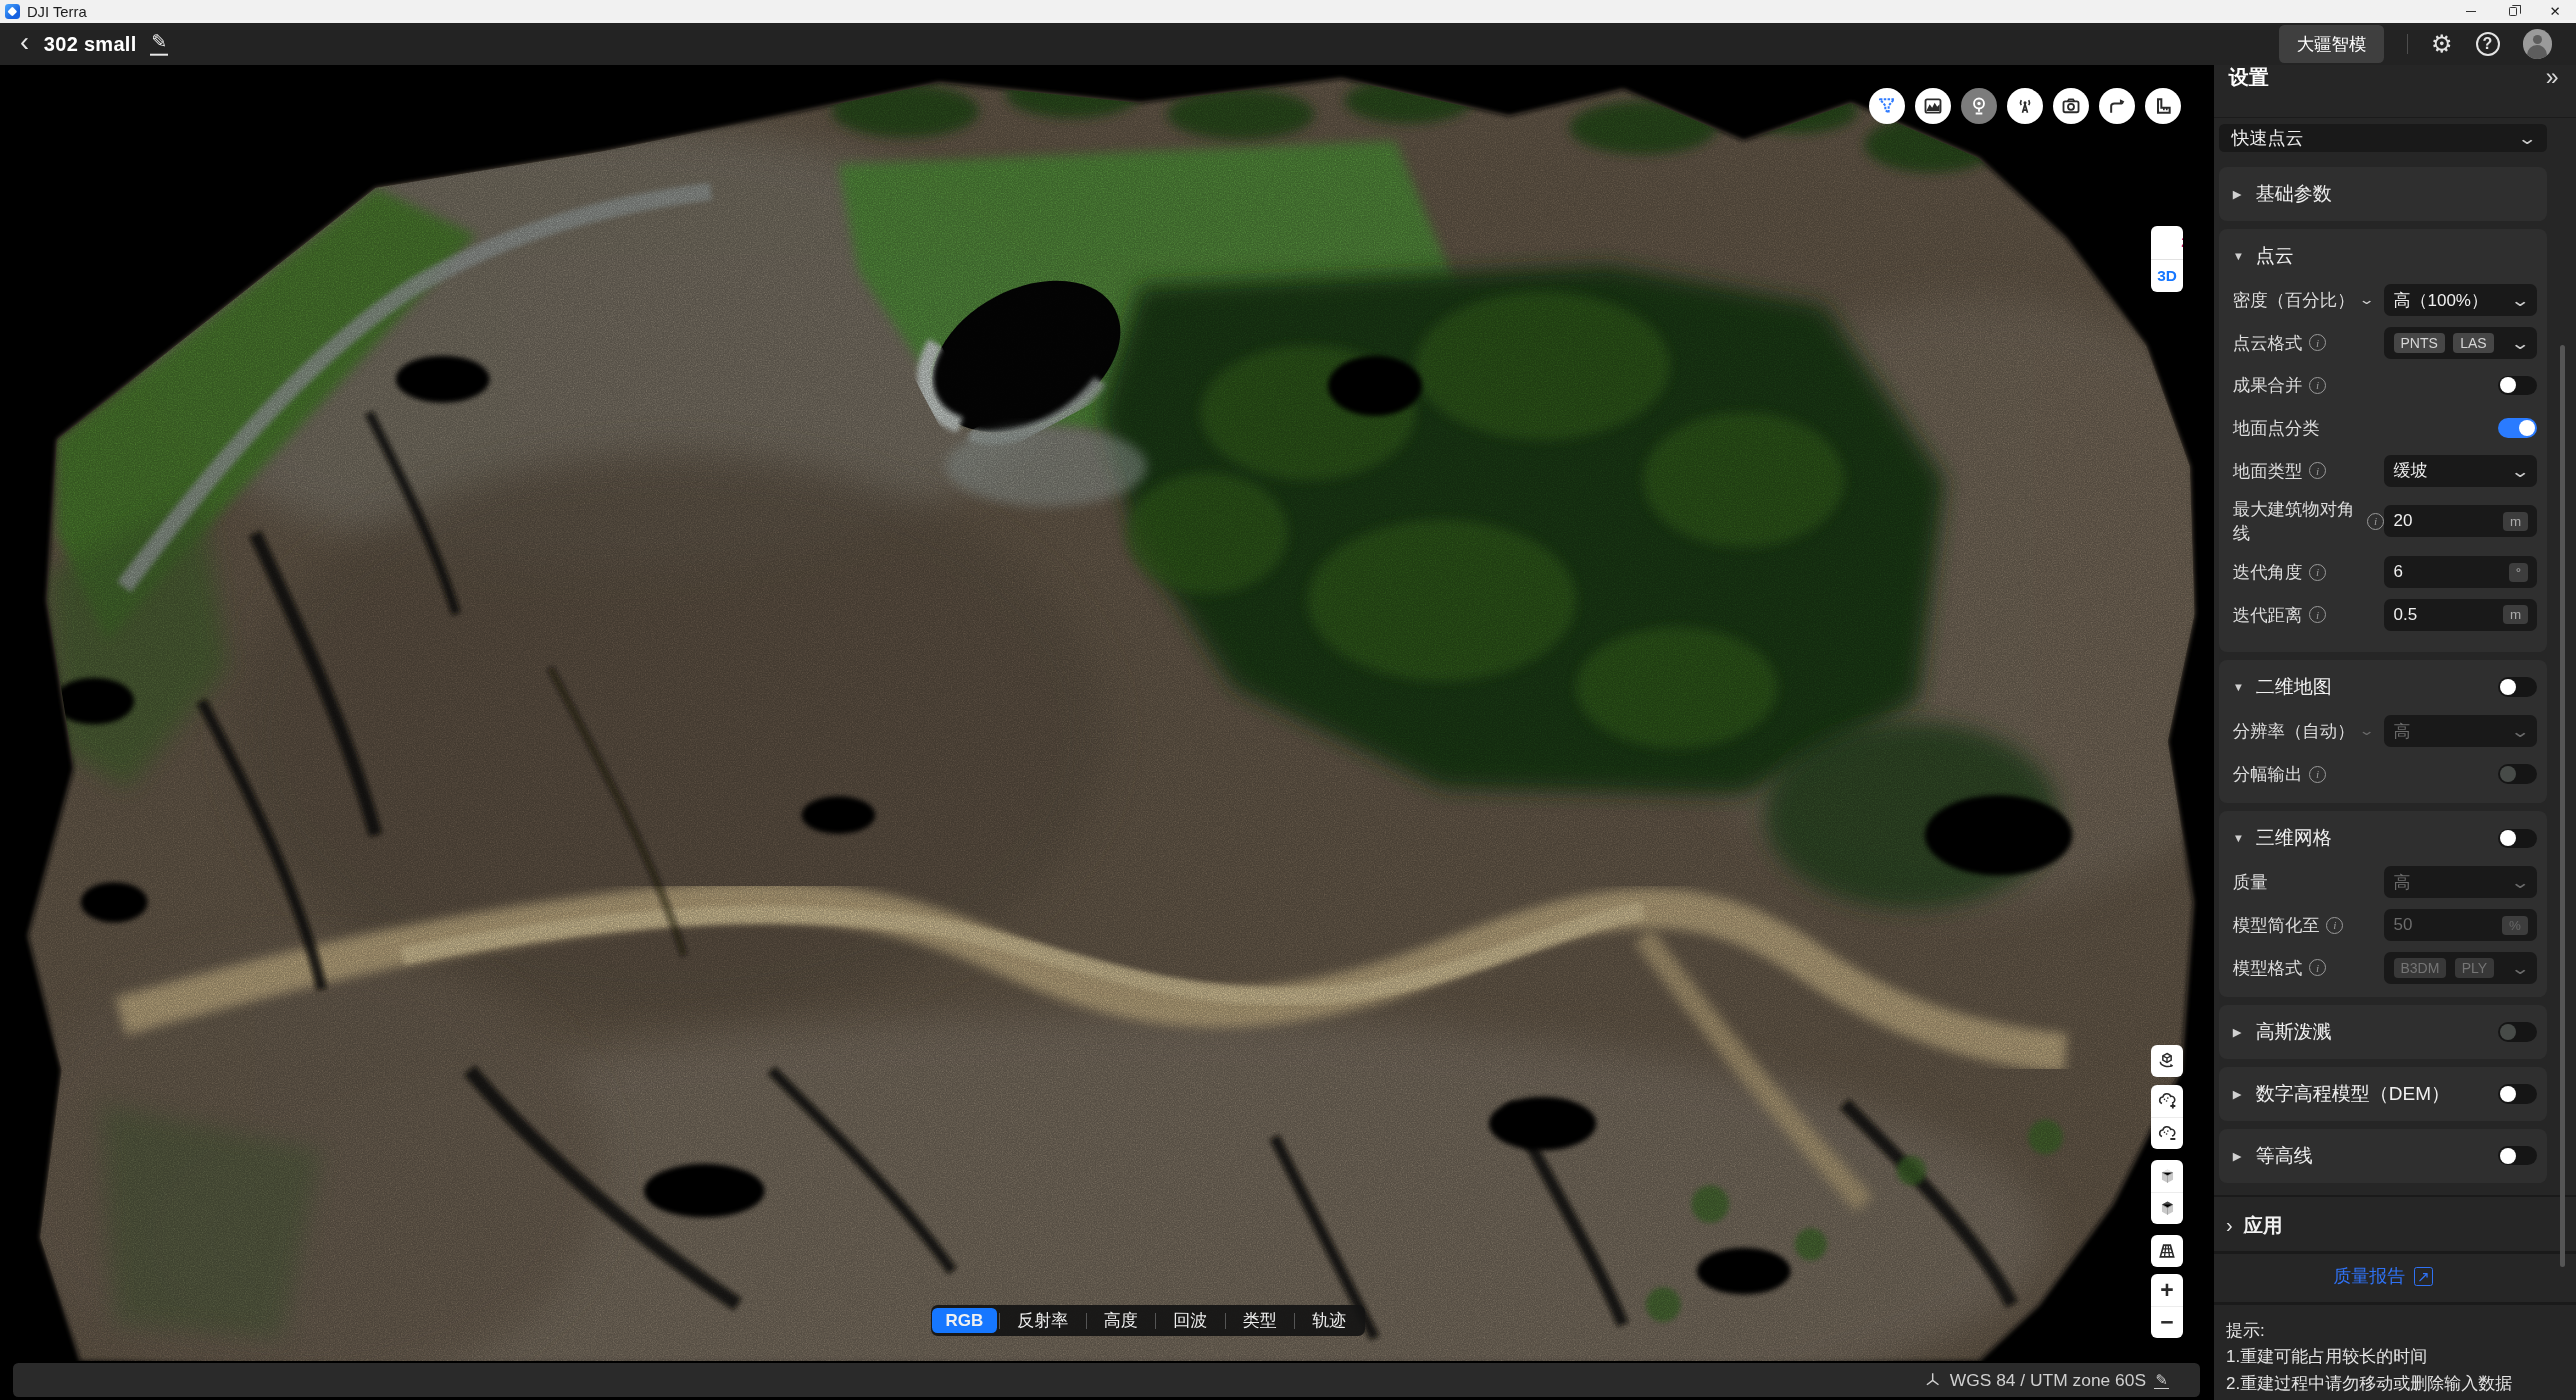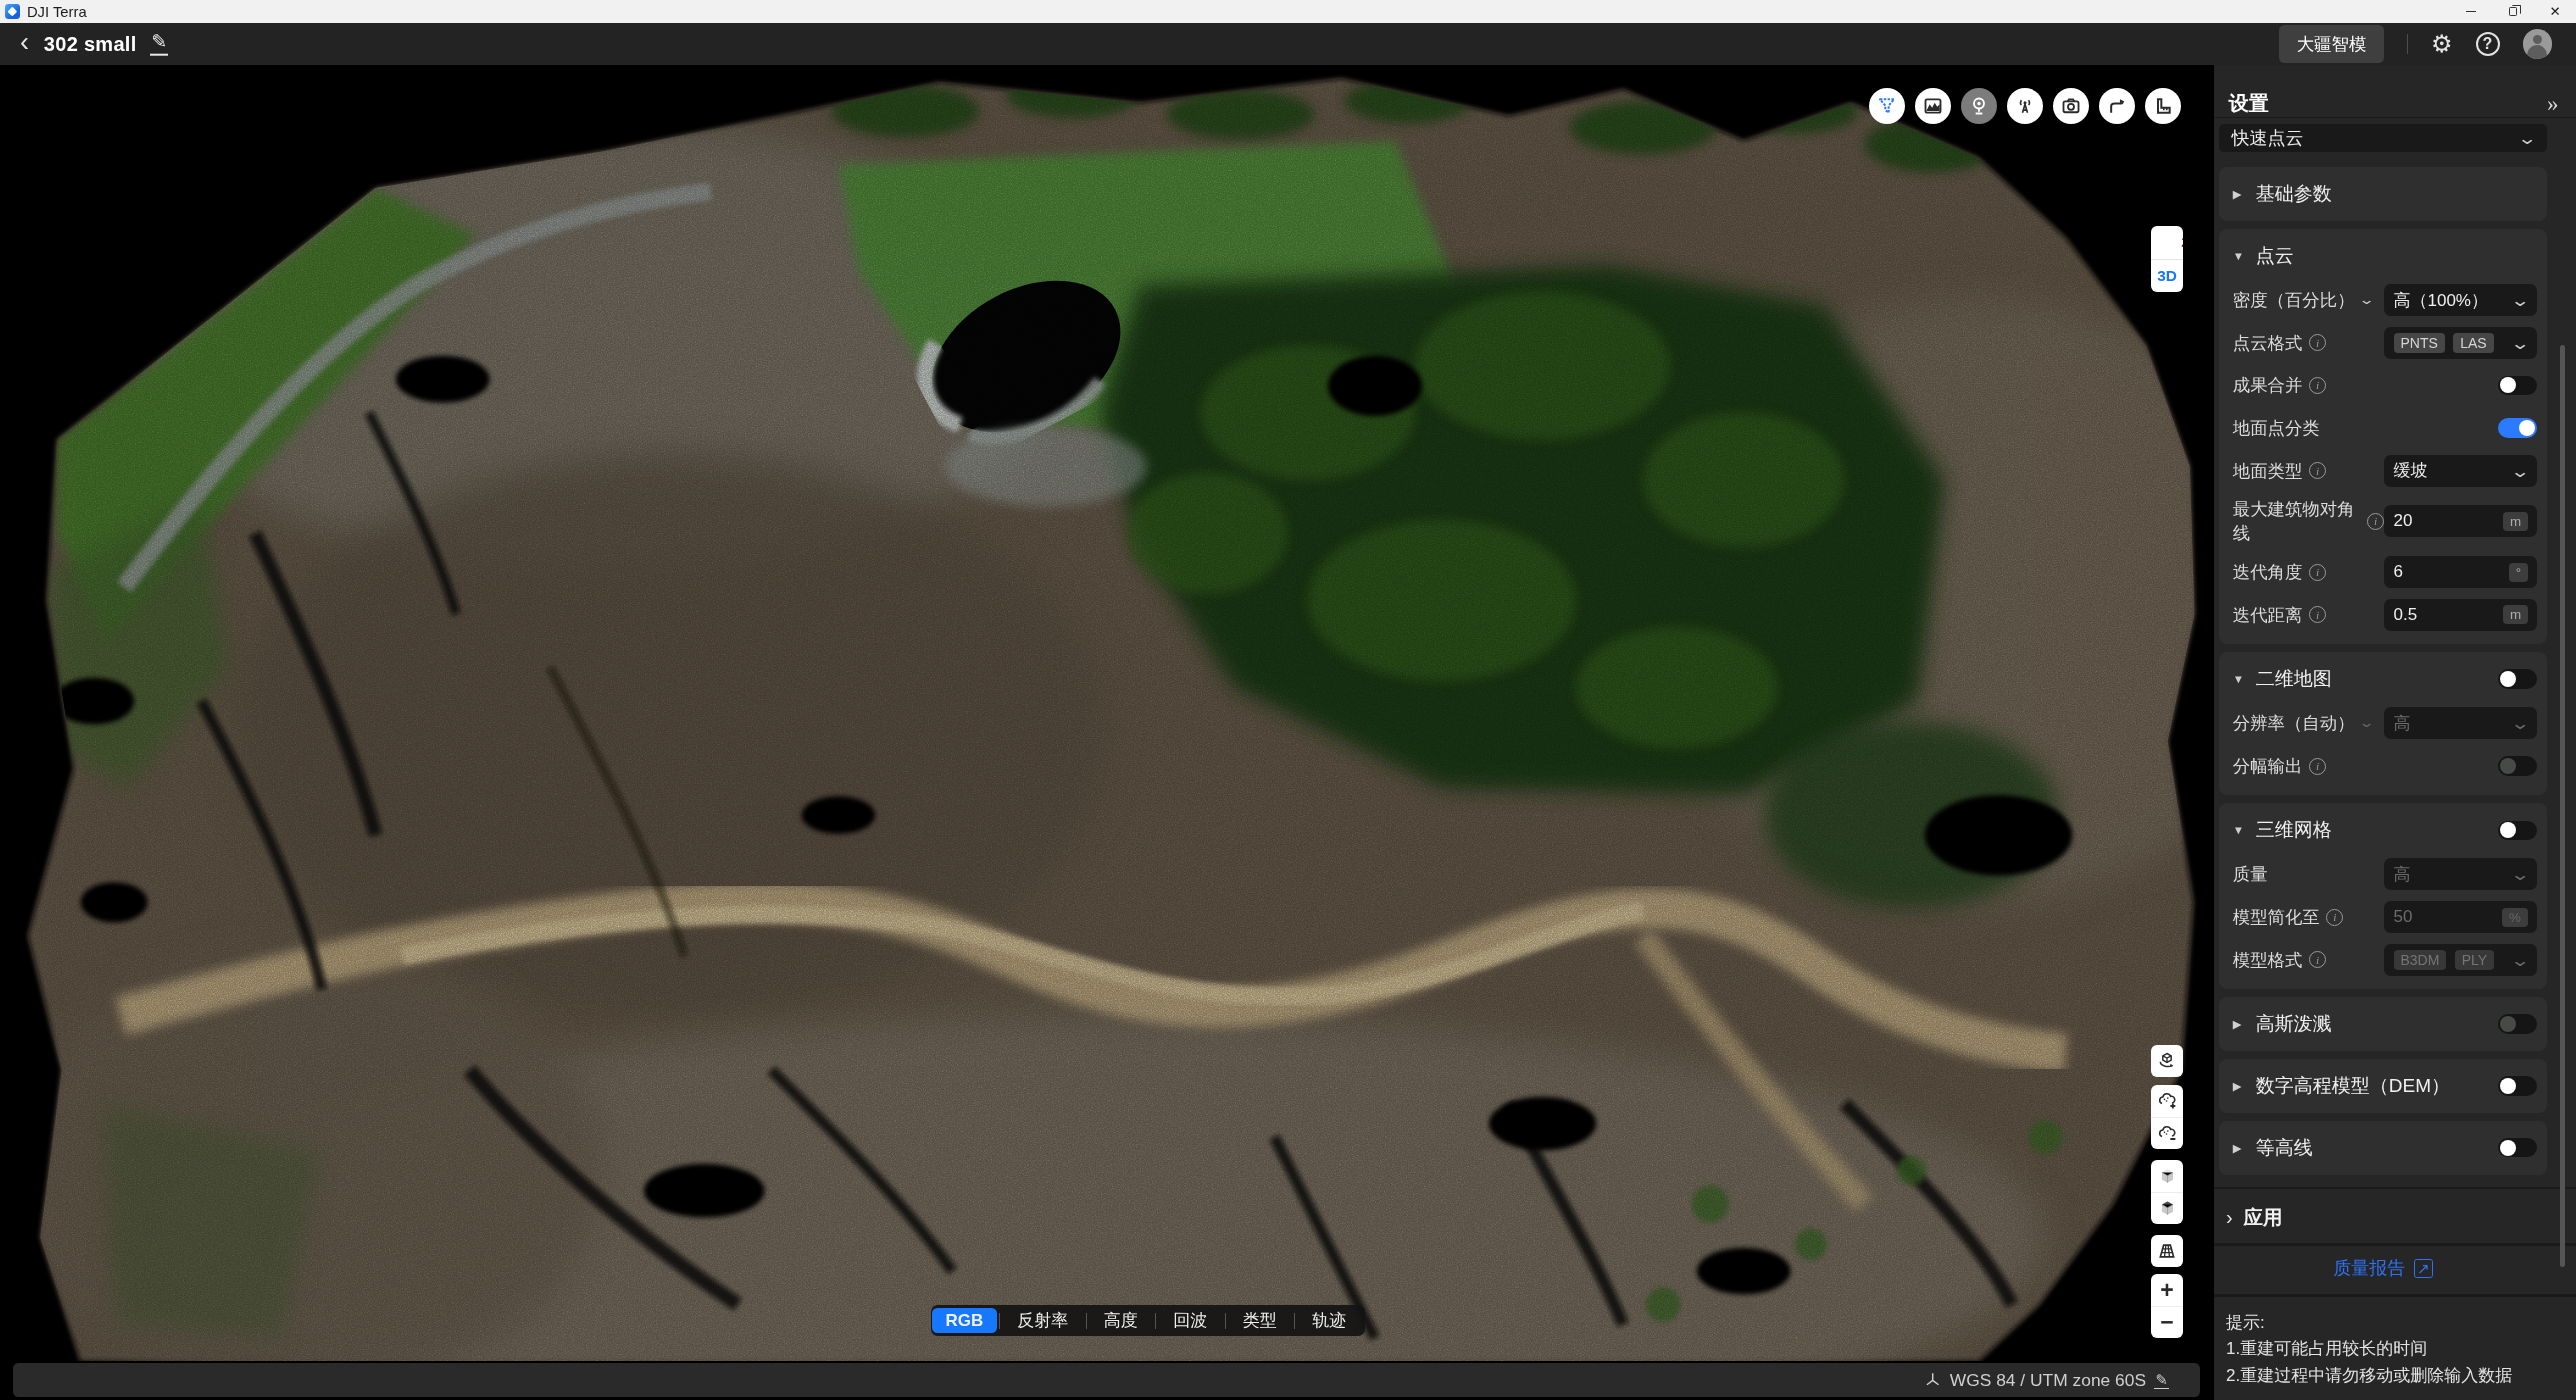--- a/index.html
+++ b/index.html
@@ -73,22 +73,22 @@
   .mode-sep { width:0.7px; height:16px; background:#555; }
 
   
   .status-bar { position:absolute; left:13px; top:1299px; width:2187px; height:34px; background:#2a2a2a;
                 border-radius:5.4px; display:flex; align-items:center; justify-content:flex-end; padding-right:31px; }
   .crs-wrap { display:flex; align-items:center; gap:8px; color:#cfcfcf; font-size:17.4px; }
   .crs-pencil { color:#cfcfcf; font-size:14.8px; border-bottom:1.3px solid #cfcfcf; padding:0 1.3px 0.7px 1.3px; }
 
   
   .panel { position:absolute; top:64px; right:0; width:362px; height:1336px; background:#262626; z-index:50; }
-  .panel-header { height:54px; display:flex; align-items:flex-end; justify-content:space-between;
-                  padding:0 17.4px 0 14.8px; border-bottom:1.3px solid #1b1b1b;font-family:Liberation Serif, serif; }
+  .panel-header { height:54px; display:flex; align-items:flex-start; justify-content:space-between;
+                  padding:0 17.4px 0 14.8px; border-bottom:1.3px solid #1b1b1b; }
   .panel-title { color:#fff; font-size:20px; font-weight:bold; }
   .panel-collapse { color:#d8d8d8; font-size:23px; cursor:pointer; }
   .panel-body { position:absolute; top:55px; bottom:0; left:0; right:0; padding:5.4px 29.5px 0 5.4px; overflow:hidden; }
   .scroll-thumb { position:absolute; right:10.7px; top:281px; width:5.4px; height:922px; background:#555; border-radius:2.7px; }
 
   .preset-select { height:28px; background:#191919; border-radius:5.4px; display:flex; align-items:center;
                    justify-content:space-between; padding:0 12px; margin-bottom:14.8px; cursor:pointer; }
   .preset-select .lbl { color:#ededed; font-size:18px; }
   .chev { color:#c9c9c9; font-size:17.4px; line-height:0.6; transform:scaleX(1.4); }
   .chev.dim { color:#6a6a6a; }
@@ -510,21 +510,21 @@
         <div class="row">
           <span class="row-label">
             <span>迭代角度</span>
             <span class="info-i">i</span>
           </span>
           <div class="control">
             <span class="val">6</span>
             <span class="unit">°</span>
           </div>
         </div>
-        <div class="row" style="margin-bottom:4px;gap:28px;">
+        <div class="row" style="margin-bottom:12px;gap:28px;">
           <span class="row-label">
             <span>迭代距离</span>
             <span class="info-i">i</span>
           </span>
           <div class="control">
             <span class="val">0.5</span>
             <span class="unit">m</span>
           </div>
         </div>
       </div>

